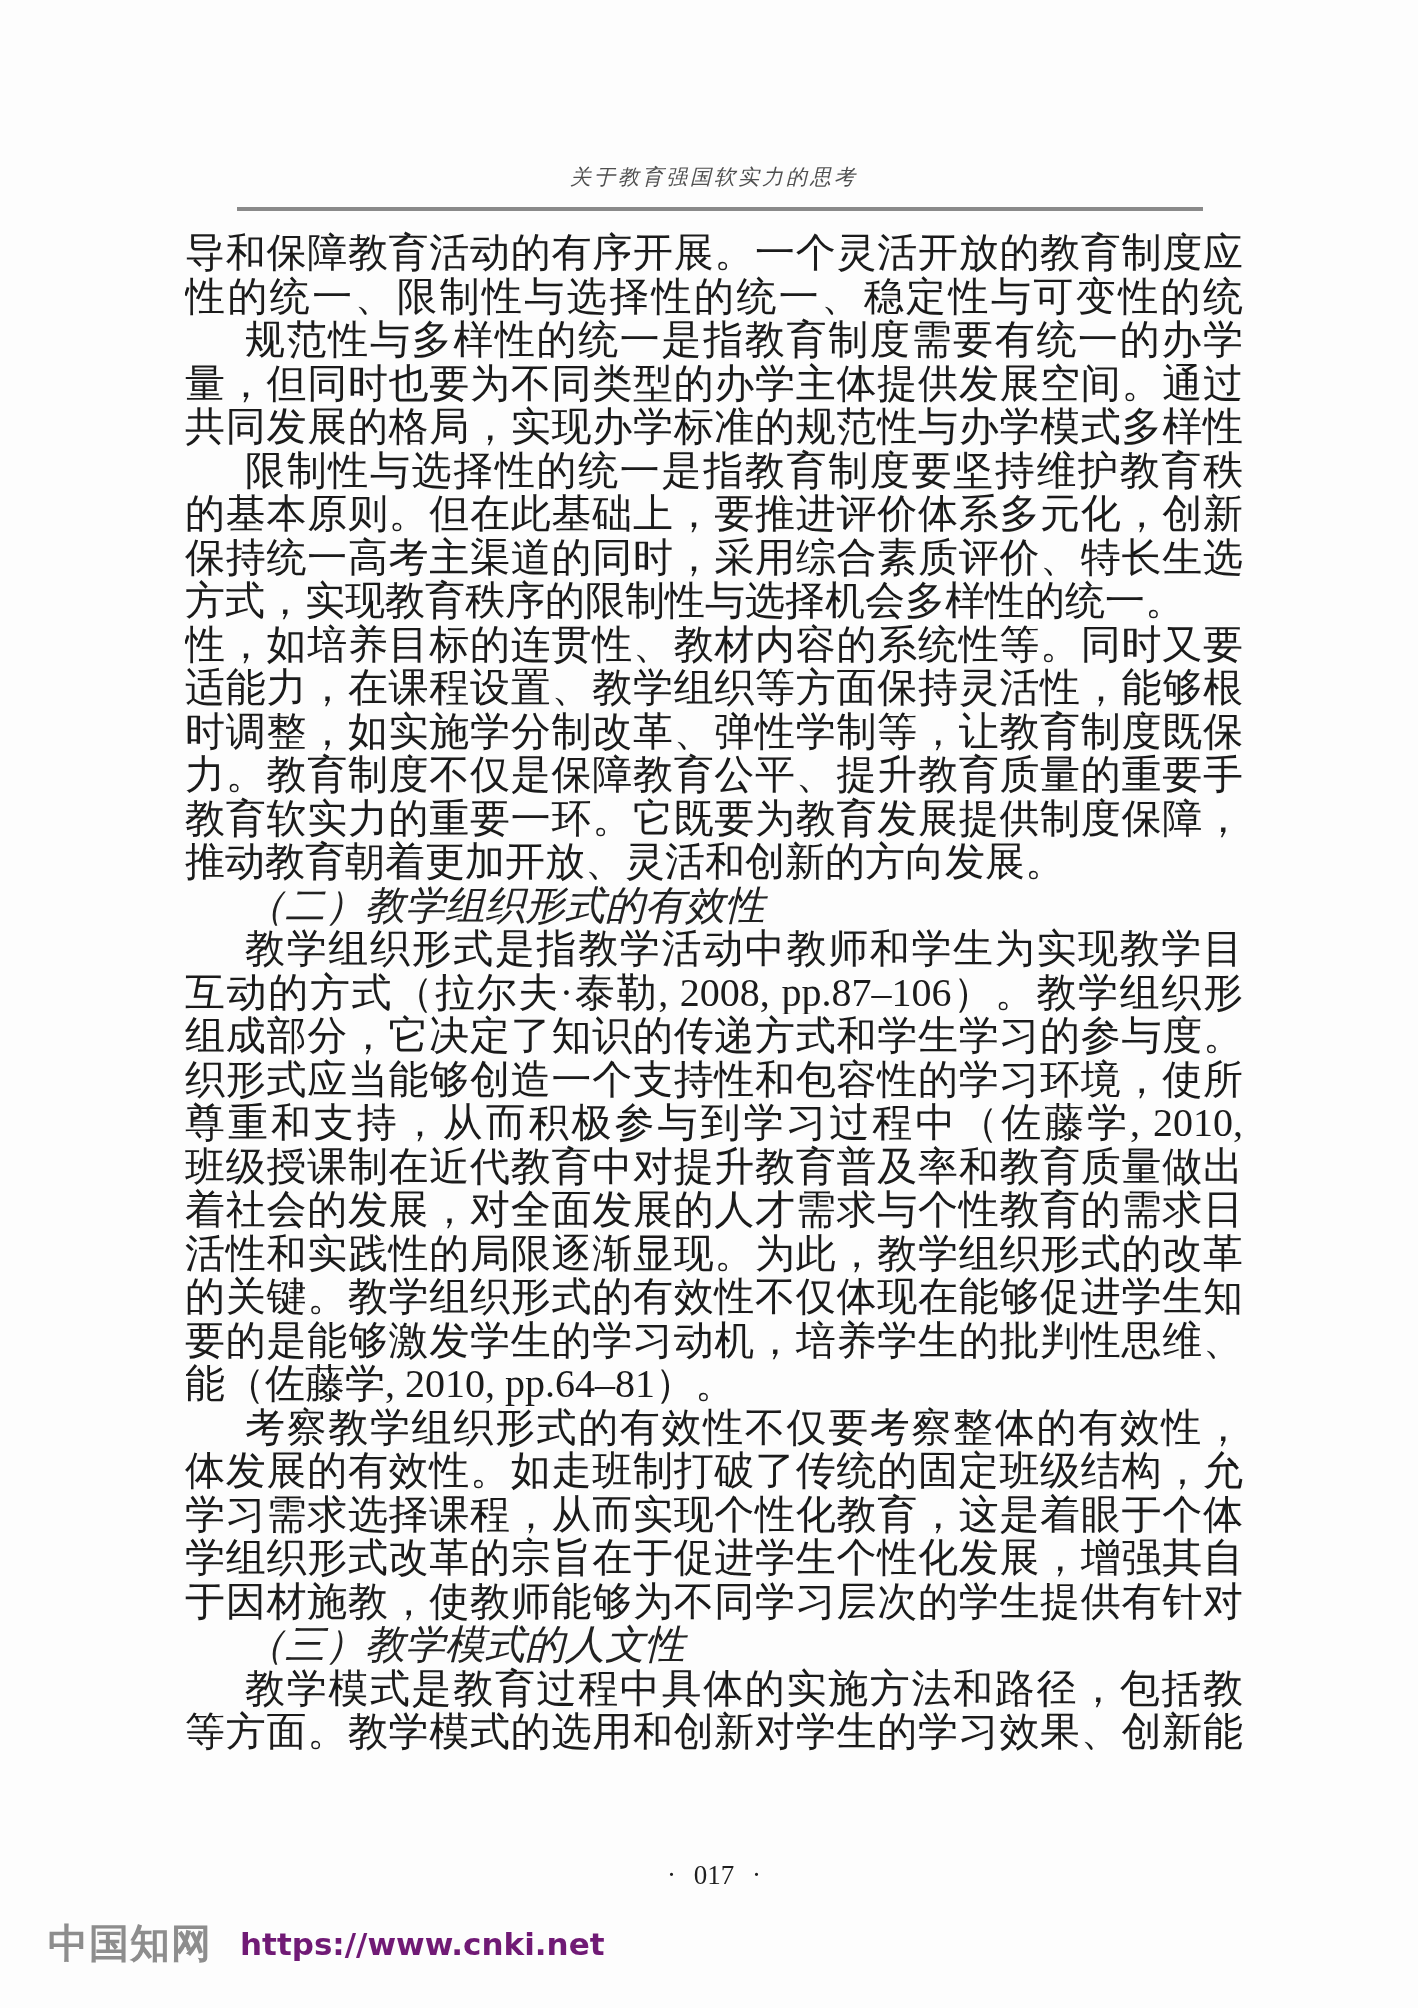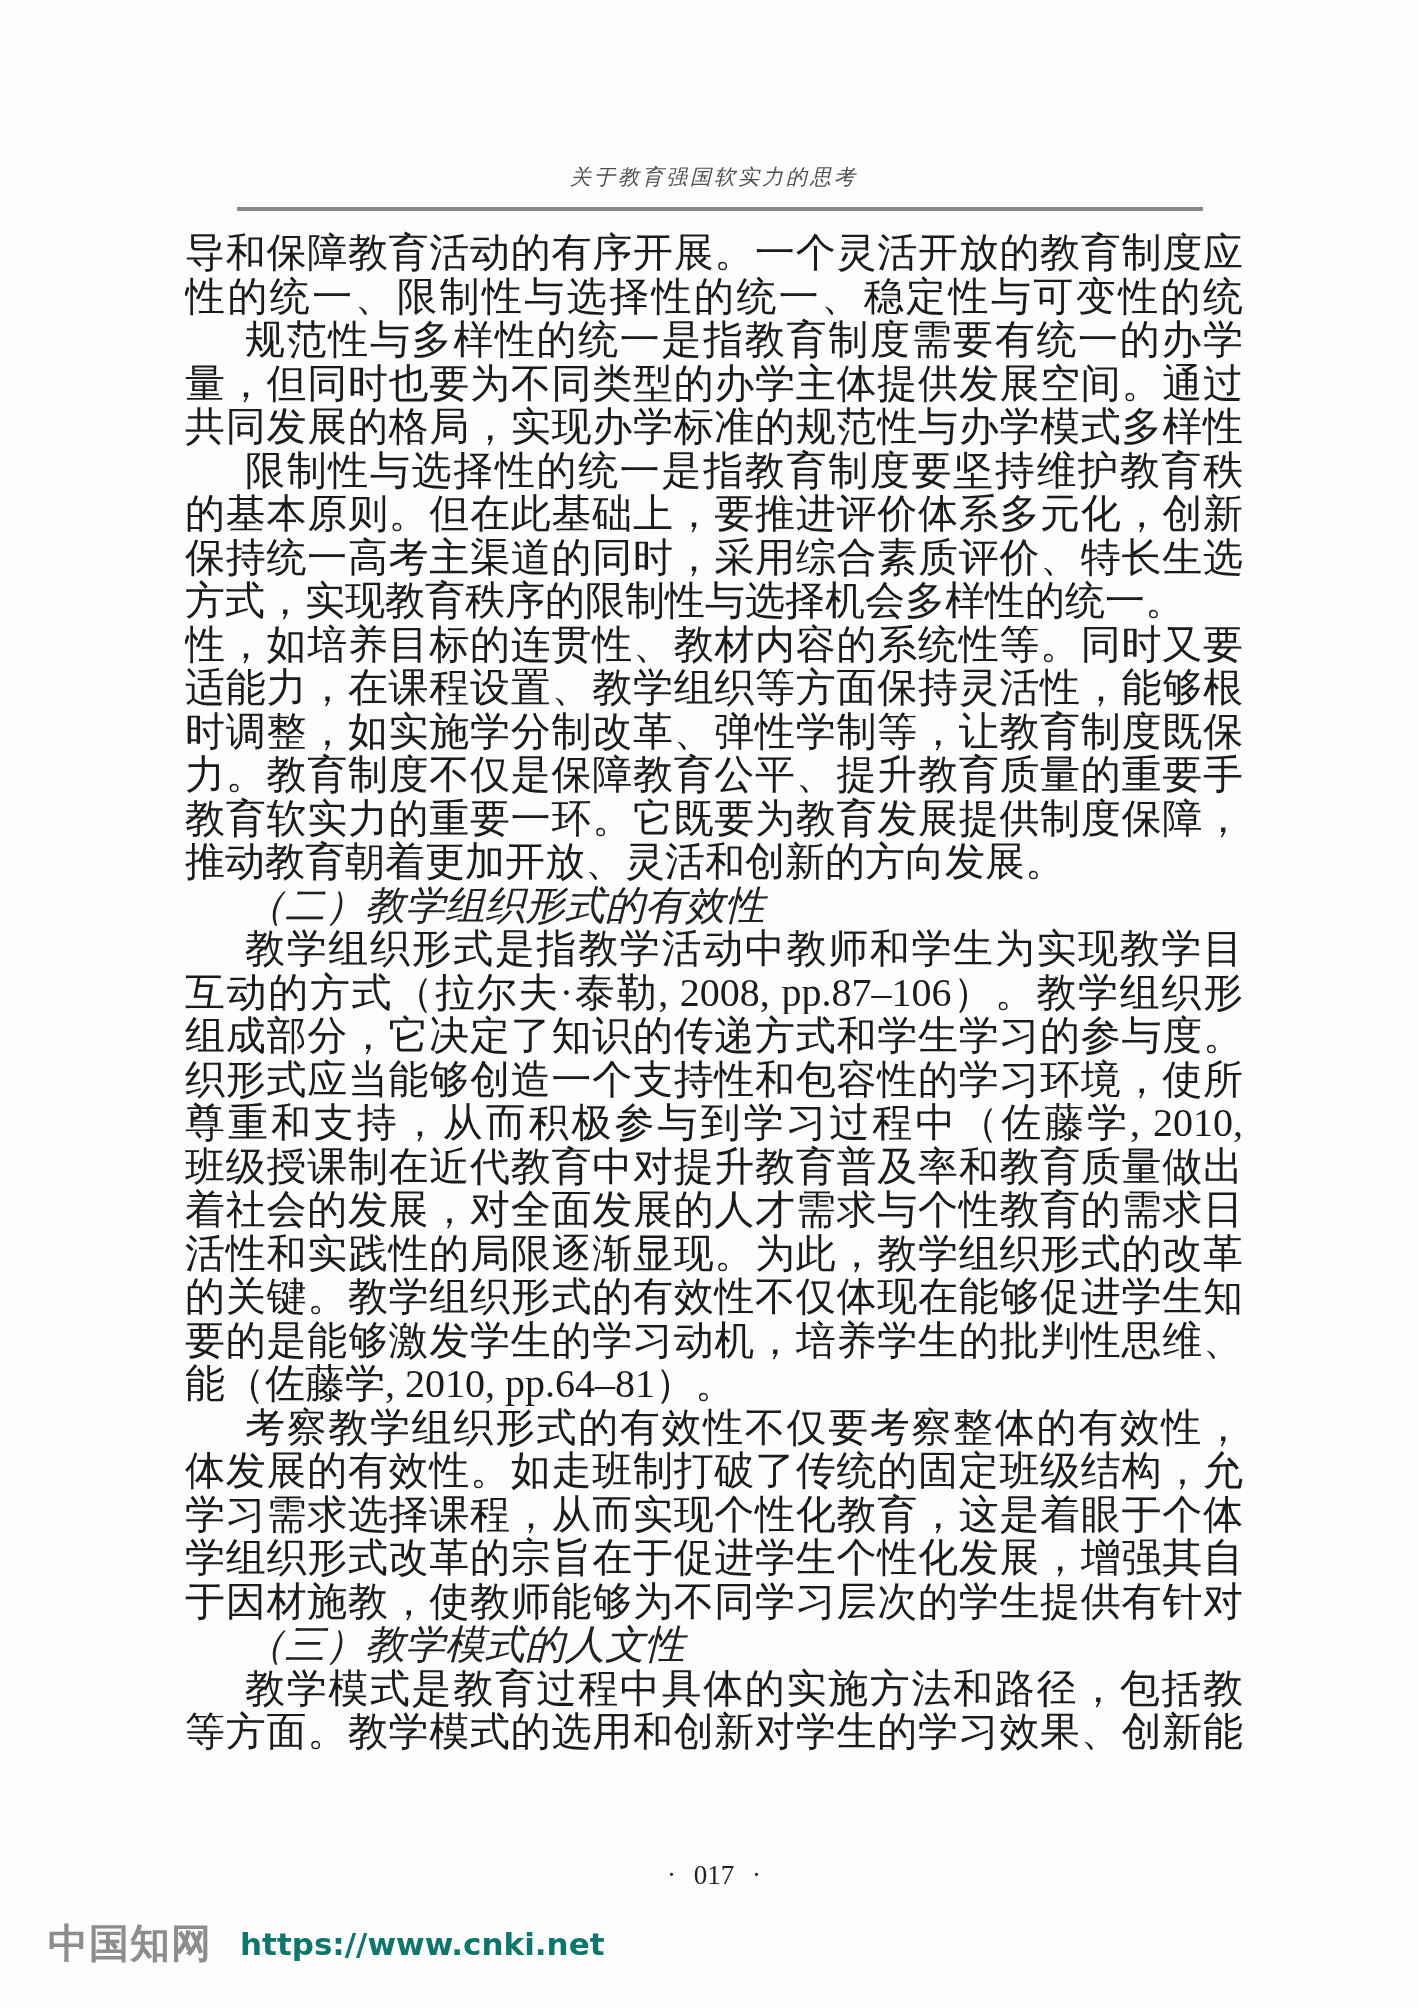--- a/index.html
+++ b/index.html
@@ -75,21 +75,21 @@
     font-family: "Liberation Sans", "DejaVu Sans", sans-serif;
     font-weight: bold;
     font-size: 40px;
     color: #8d8d8d;
     letter-spacing: 1px;
   }
   .wm-url {
     font-family: "DejaVu Sans", "Liberation Sans", sans-serif;
     font-weight: 600;
     font-size: 31px;
-    color: #0f766e;
+    color: #701a75;
   }
 </style>
 </head>
 <body>
 
 <div class="page">
 
   <div class="running-header">关于教育强国软实力的思考</div>
 
   <div class="header-rule"></div>

